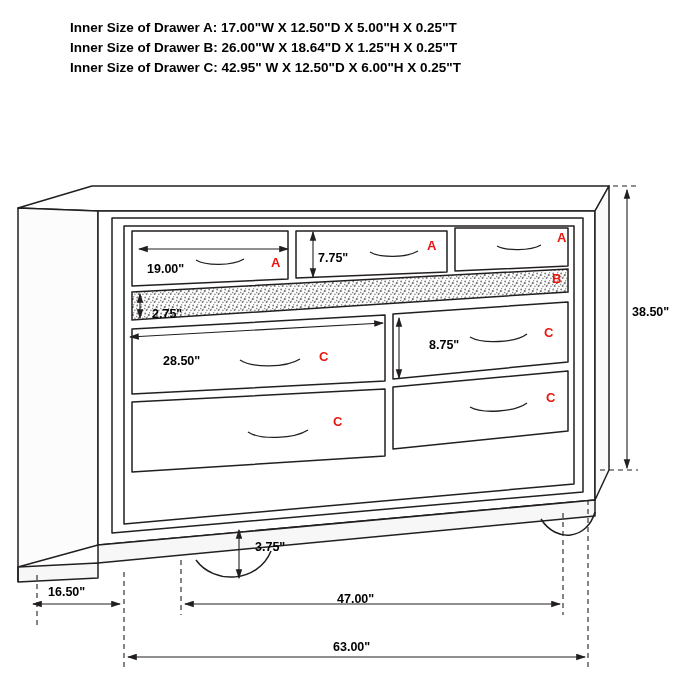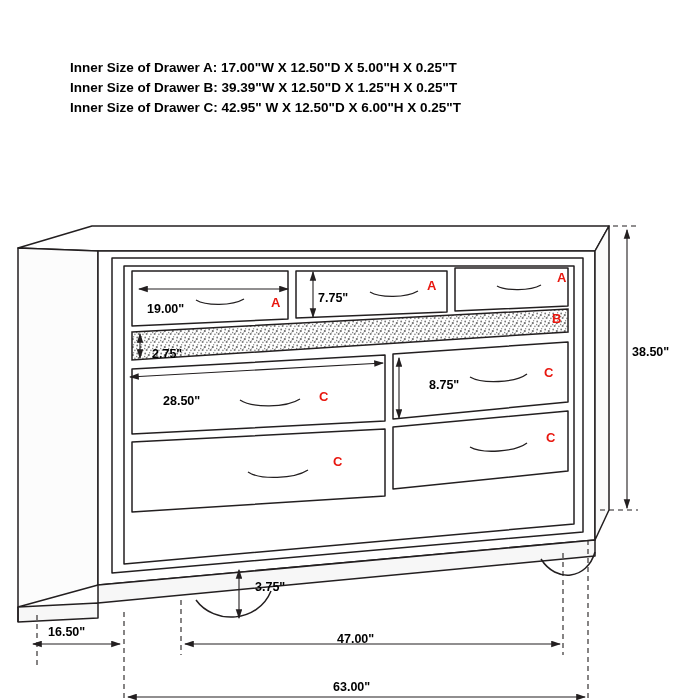--- a/index.html
+++ b/index.html
@@ -11,21 +11,20 @@
     width: 700px;
     height: 700px;
     font-family: "Liberation Sans", sans-serif;
     position: relative;
     overflow: hidden;
   }
   #stage {
     position: relative;
     width: 700px;
     height: 576px;
-    margin-top: 40px;
   }
   .spec-block {
     position: absolute;
     left: 70px;
     top: 18px;
     width: 600px;
   }
   .spec-line {
     font-size: 13.5px;
     font-weight: bold;
@@ -55,21 +54,21 @@
     white-space: nowrap;
   }
 </style>
 </head>
 <body>
 
 <div id="stage">
 
   <div class="spec-block">
     <div class="spec-line">Inner Size of Drawer A: 17.00"W X 12.50"D X 5.00"H X 0.25"T</div>
-    <div class="spec-line">Inner Size of Drawer B: 39.39"W X 12.50"D X 1.25"H X 0.25"T</div>
+    <div class="spec-line">Inner Size of Drawer B: 26.00"W X 18.64"D X 1.25"H X 0.25"T</div>
     <div class="spec-line">Inner Size of Drawer C: 42.95" W X 12.50"D X 6.00"H X 0.25"T</div>
   </div>
 
   <svg class="drawing" viewBox="0 0 700 700">
     <defs>
       <pattern id="glitter" patternUnits="userSpaceOnUse" width="8" height="8">
         <rect width="8" height="8" fill="#ffffff"></rect>
         <circle cx="1.2" cy="1.5" r="0.9" fill="#7a7a7a"></circle>
         <circle cx="4.8" cy="3.1" r="1.1" fill="#6e6e6e"></circle>
         <circle cx="6.9" cy="6.4" r="0.8" fill="#8a8a8a"></circle>

